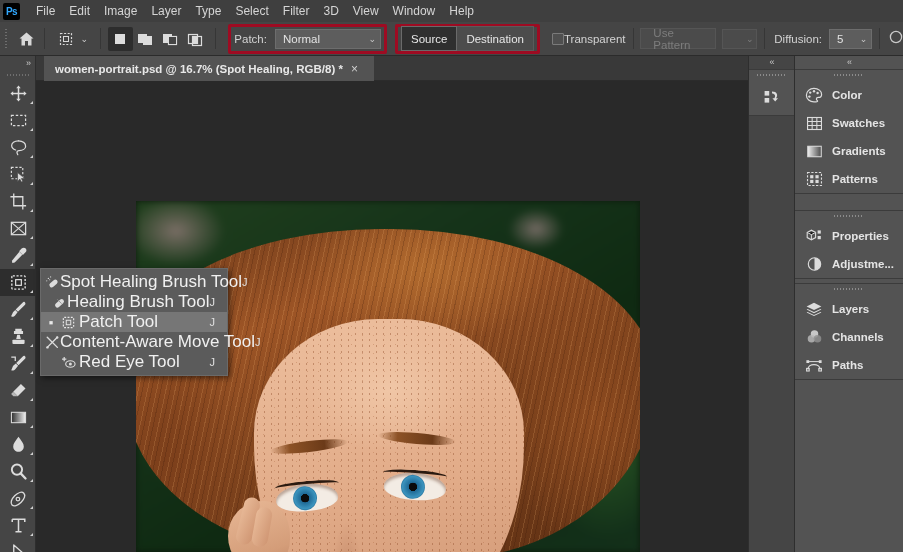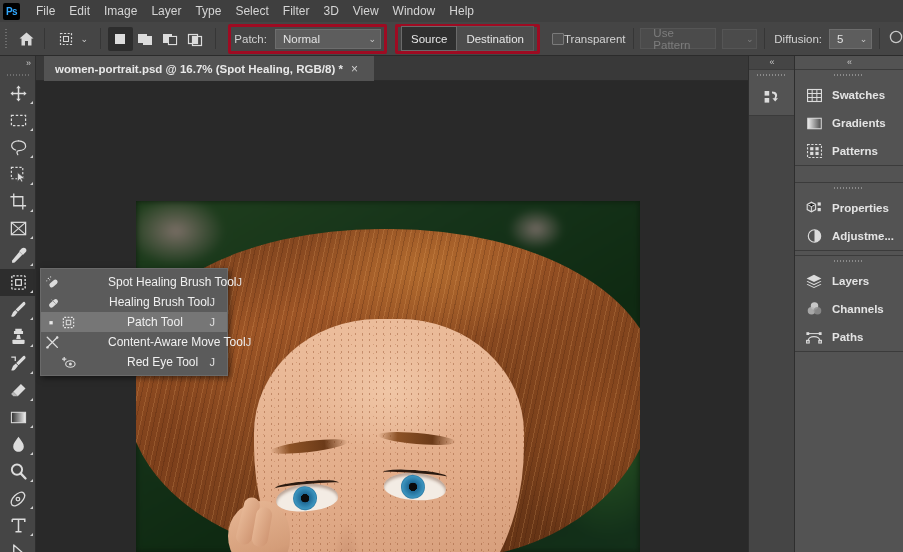--- a/index.html
+++ b/index.html
@@ -267,21 +267,21 @@
     background: #5b5b5b; box-shadow: 2px 2px 6px rgba(0,0,0,.55);
     border: 1px solid #6a6a6a; padding: 3px 0;
     z-index: 40;
   }
   .fl-item {
     height: 20px; display: flex; align-items: center; padding: 0 4px 0 4px;
   }
   .fl-item.sel { background: #767676; }
   .fl-mark { width: 12px; color: #e9e9e9; font-size: 13px; line-height: 1; text-align: center; }
   .fl-ico { width: 22px; display: flex; align-items: center; justify-content: center; }
-  .fl-label { flex: 1; color: #f0f0f0; font-size: 12px; white-space: nowrap; margin-left: 48px; }
+  .fl-label { flex: 1; color: #f0f0f0; font-size: 17px; white-space: nowrap; }
   .fl-key { color: #e0e0e0; font-size: 11px; padding-right: 8px; }
 </style>
 </head>
 <body>
 
 <div id="app">
 
   <div class="menubar">
     <div class="ps-logo">Ps</div>
     <div class="menu-item">File</div>
@@ -657,20 +657,32 @@
     </div>
     <div style="height:18px;"></div>
   </div>
 
   <div class="dock-wide">
     <div class="dock-collapse">«</div>
 
     <div class="pgroup">
       <div class="pgrip"></div>
 
+      <div class="prow">
+        <span class="pi">
+          <svg width="18" height="16" viewBox="0 0 18 16">
+            <path d="M9 1.4 C13.4 1.4 16.6 4 16.6 7.4 C16.6 9.6 14.8 10.4 13.4 10.4 C12.2 10.4 11.4 11 11.4 11.9 C11.4 13.4 12.6 13.3 12.6 14.2 C12.6 14.7 11.9 14.9 9 14.9 C4.8 14.9 1.4 11.9 1.4 8.2 C1.4 4.4 4.6 1.4 9 1.4 Z" fill="none" stroke="#dcdcdc" stroke-width="1.2"></path>
+            <circle cx="5.2" cy="5.6" r="1.2" fill="#dcdcdc"></circle>
+            <circle cx="9" cy="4.2" r="1.2" fill="#dcdcdc"></circle>
+            <circle cx="12.6" cy="6" r="1.2" fill="#dcdcdc"></circle>
+            <circle cx="4.4" cy="9.6" r="1.2" fill="#dcdcdc"></circle>
+          </svg>
+        </span>
+        <span class="pl">Color</span>
+      </div>
 
       <div class="prow">
         <span class="pi">
           <svg width="17" height="15" viewBox="0 0 18 16">
             <rect x="1.6" y="1.6" width="14.8" height="12.8" fill="none" stroke="#dcdcdc" stroke-width="1.2"></rect>
             <path d="M6.5 1.6 L6.5 14.4 M11.5 1.6 L11.5 14.4 M1.6 5.9 L16.4 5.9 M1.6 10.2 L16.4 10.2" stroke="#dcdcdc" stroke-width="1.1"></path>
           </svg>
         </span>
         <span class="pl">Swatches</span>
       </div>

